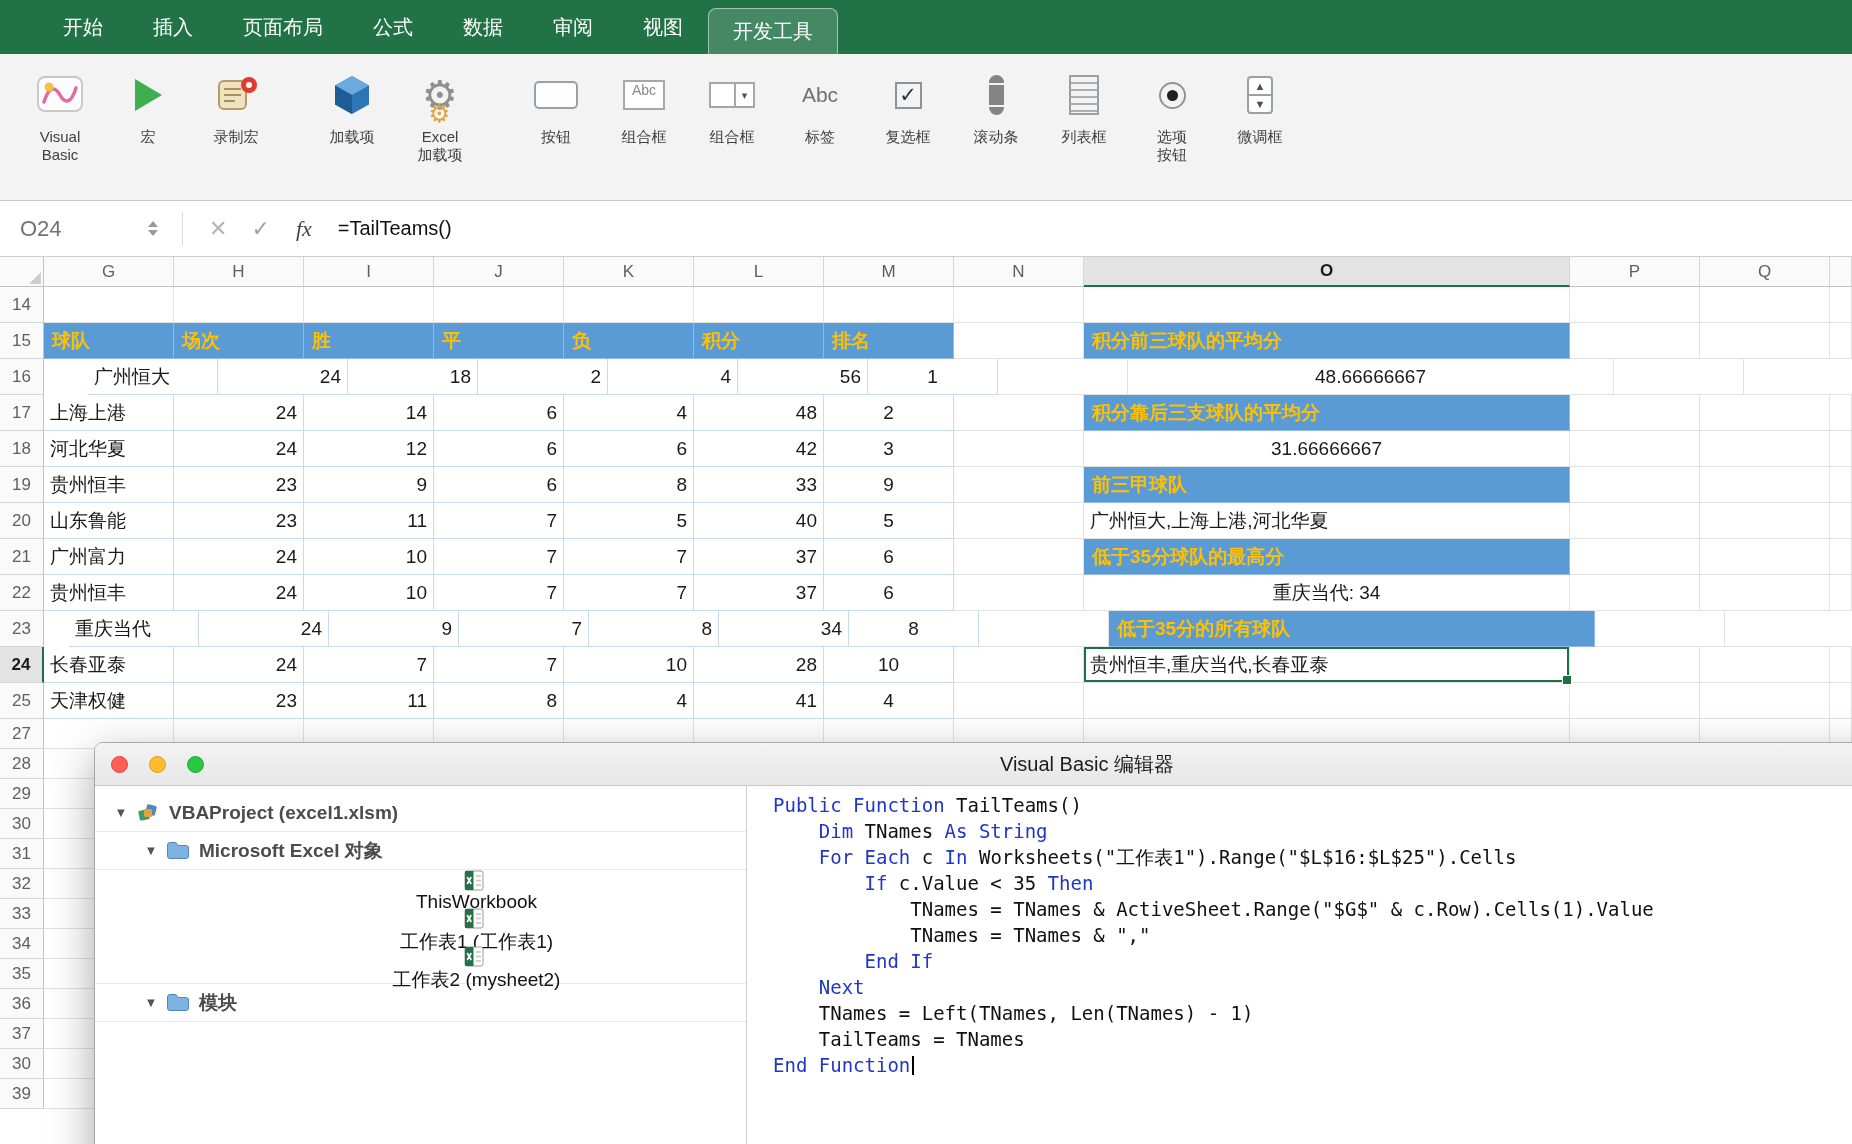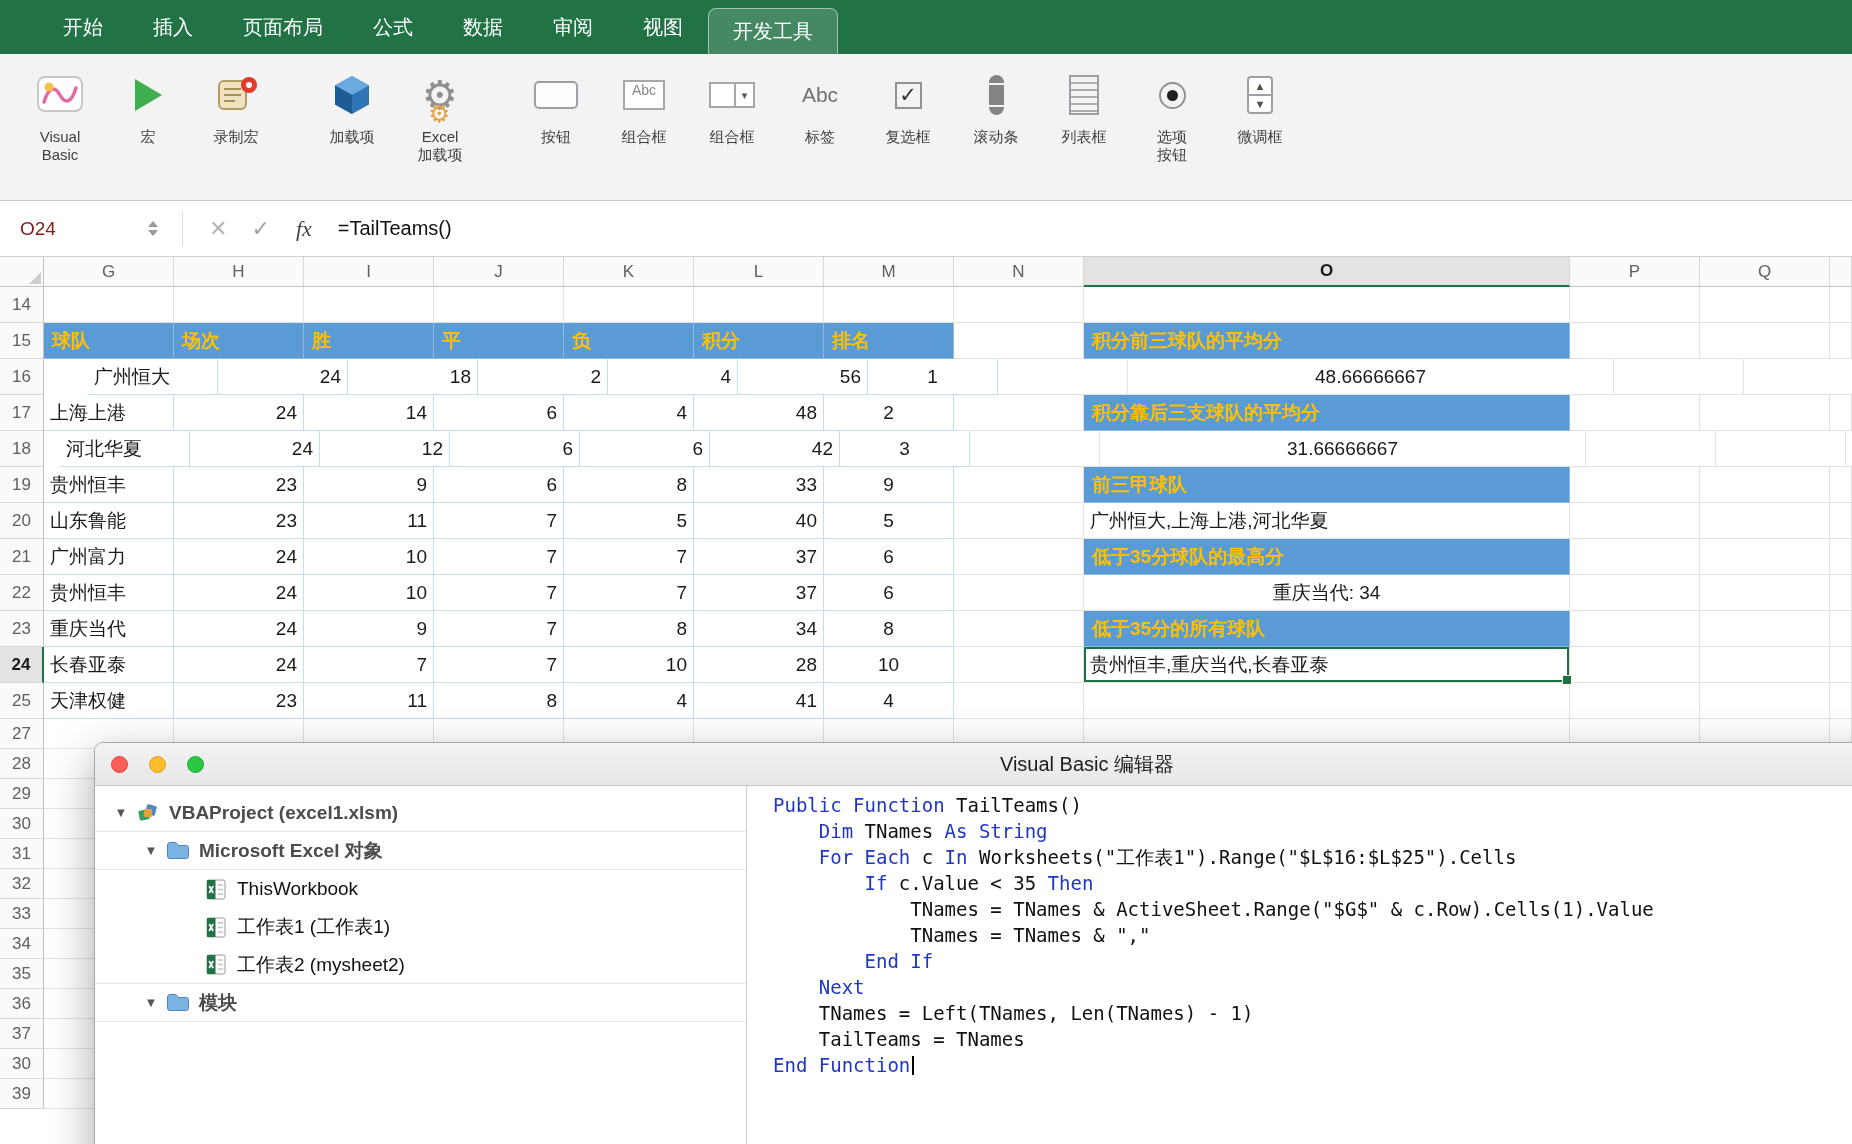--- a/index.html
+++ b/index.html
@@ -42,21 +42,21 @@
   .fc-radio{width:27px;height:27px;border:2px solid #8f9396;border-radius:50%;display:flex;align-items:center;justify-content:center;box-sizing:border-box;}
   .fc-dot{width:11px;height:11px;border-radius:50%;background:#1f1f1f;}
   .fc-spinner{width:26px;height:38px;border:2px solid #9aa0a6;border-radius:4px;display:flex;flex-direction:column;background:#fff;box-sizing:border-box;}
   .fc-spinner .su,.fc-spinner .sd{flex:1;display:flex;align-items:center;justify-content:center;font-size:11px;color:#4f4f4f;}
   .fc-spinner .su{border-bottom:2px solid #9aa0a6;}
   
   .formula-bar{
     position:absolute;top:201px;left:0;width:100%;height:56px;box-sizing:border-box;background:#fff;
     border-bottom:1px solid #cfcfcf;display:flex;align-items:center;
   }
-  .name-box{width:118px;padding-left:20px;font-size:19px;color:#7f1d1d;}
+  .name-box{width:118px;padding-left:20px;font-size:22px;color:#737373;}
   .name-stepper{width:30px;height:34px;display:flex;flex-direction:column;align-items:center;justify-content:center;gap:3px;}
   .tri{width:0;height:0;border-left:5px solid transparent;border-right:5px solid transparent;display:block;}
   .tri.up{border-bottom:6px solid #9a9a9a;}
   .tri.down{border-top:6px solid #9a9a9a;}
   .fb-sep{width:1px;height:34px;background:#dcdcdc;margin:0 14px;}
   .fb-cancel{font-size:22px;color:#b5b5b5;margin:0 12px;}
   .fb-confirm{font-size:22px;color:#9f9f9f;margin:0 12px;}
   .fb-fx{font-family:"Liberation Serif","DejaVu Serif",serif;font-style:italic;font-size:22px;color:#444;margin:0 14px;}
   .fb-formula{font-size:20px;color:#111;margin-left:12px;}
   
@@ -95,21 +95,21 @@
   .light.green{background:#28c840;border:1px solid #1eae36;}
   .vba-title{position:absolute;left:0;right:0;text-align:center;font-size:20px;color:#1c1c1c;}
   .vba-body{flex:1;display:flex;min-height:0;}
   .vba-project{width:652px;flex:0 0 652px;border-right:1px solid #cfcfcf;padding-top:8px;box-sizing:border-box;background:#fff;}
   .tree-row{height:38px;display:flex;align-items:center;font-size:19px;color:#111;box-sizing:border-box;}
   .tree-row.sep{border-bottom:1px solid #e9e9e9;}
   .tree-row.bold .tree-label{font-weight:700;color:#4c4c4c;}
   .tree-disc{width:24px;text-align:center;font-size:13px;color:#555;}
   .tree-icon{width:30px;display:flex;justify-content:center;align-items:center;}
   .tree-label{margin-left:6px;white-space:nowrap;}
-  .lv0{padding-left:14px;}.lv1{padding-left:44px;}.lv2{padding-left:106px;}
+  .lv0{padding-left:14px;}.lv1{padding-left:44px;}.lv2{padding-left:106px;flex-direction:column;}
   .vba-code{
     flex:1;padding:6px 0 0 26px;font-family:"DejaVu Sans Mono","Liberation Mono",monospace;
     font-size:19px;line-height:26px;white-space:pre;color:#111;overflow:hidden;background:#fff;
   }
   .code-line{height:26px;}
   .k{color:var(--kw-blue,#1f36c7);}
   .caret{display:inline-block;width:2px;height:19px;background:#000;vertical-align:-3px;margin-left:2px;}
 </style>
 </head>
 <body>
@@ -321,21 +321,21 @@
       <div class="g-cell tbl al-right" style="width: 130px;">48</div>
       <div class="g-cell tbl al-center" style="width: 130px;">2</div>
       <div class="g-cell" style="width: 130px;"></div>
       <div class="g-cell th-blue" style="width: 486px;">积分靠后三支球队的平均分</div>
       <div class="g-cell" style="width: 130px;"></div>
       <div class="g-cell" style="width: 130px;"></div>
       <div class="g-cell" style="width: 22px;"></div>
     </div>
     <div class="g-row" style="height: 36px;">
       <div class="g-cell g-rowhead" style="width: 44px;">18</div>
-      <div class="g-cell tbl" style="width: 130px; margin-left: 16px;">河北华夏</div>
+      <div class="g-cell tbl" style="width: 130px;">河北华夏</div>
       <div class="g-cell tbl al-right" style="width: 130px;">24</div>
       <div class="g-cell tbl al-right" style="width: 130px;">12</div>
       <div class="g-cell tbl al-right" style="width: 130px;">6</div>
       <div class="g-cell tbl al-right" style="width: 130px;">6</div>
       <div class="g-cell tbl al-right" style="width: 130px;">42</div>
       <div class="g-cell tbl al-center" style="width: 130px;">3</div>
       <div class="g-cell" style="width: 130px;"></div>
       <div class="g-cell o-val-center" style="width: 486px;">31.66666667</div>
       <div class="g-cell" style="width: 130px;"></div>
       <div class="g-cell" style="width: 130px;"></div>
@@ -396,21 +396,21 @@
       <div class="g-cell tbl al-right" style="width: 130px;">37</div>
       <div class="g-cell tbl al-center" style="width: 130px;">6</div>
       <div class="g-cell" style="width: 130px;"></div>
       <div class="g-cell o-val-center" style="width: 486px;">重庆当代: 34</div>
       <div class="g-cell" style="width: 130px;"></div>
       <div class="g-cell" style="width: 130px;"></div>
       <div class="g-cell" style="width: 22px;"></div>
     </div>
     <div class="g-row" style="height: 36px;">
       <div class="g-cell g-rowhead" style="width: 44px;">23</div>
-      <div class="g-cell tbl" style="width: 130px;">重庆当代</div>
+      <div class="g-cell tbl" style="width: 130px; margin-left: 25px;">重庆当代</div>
       <div class="g-cell tbl al-right" style="width: 130px;">24</div>
       <div class="g-cell tbl al-right" style="width: 130px;">9</div>
       <div class="g-cell tbl al-right" style="width: 130px;">7</div>
       <div class="g-cell tbl al-right" style="width: 130px;">8</div>
       <div class="g-cell tbl al-right" style="width: 130px;">34</div>
       <div class="g-cell tbl al-center" style="width: 130px;">8</div>
       <div class="g-cell" style="width: 130px;"></div>
       <div class="g-cell th-blue" style="width: 486px;">低于35分的所有球队</div>
       <div class="g-cell" style="width: 130px;"></div>
       <div class="g-cell" style="width: 130px;"></div>

